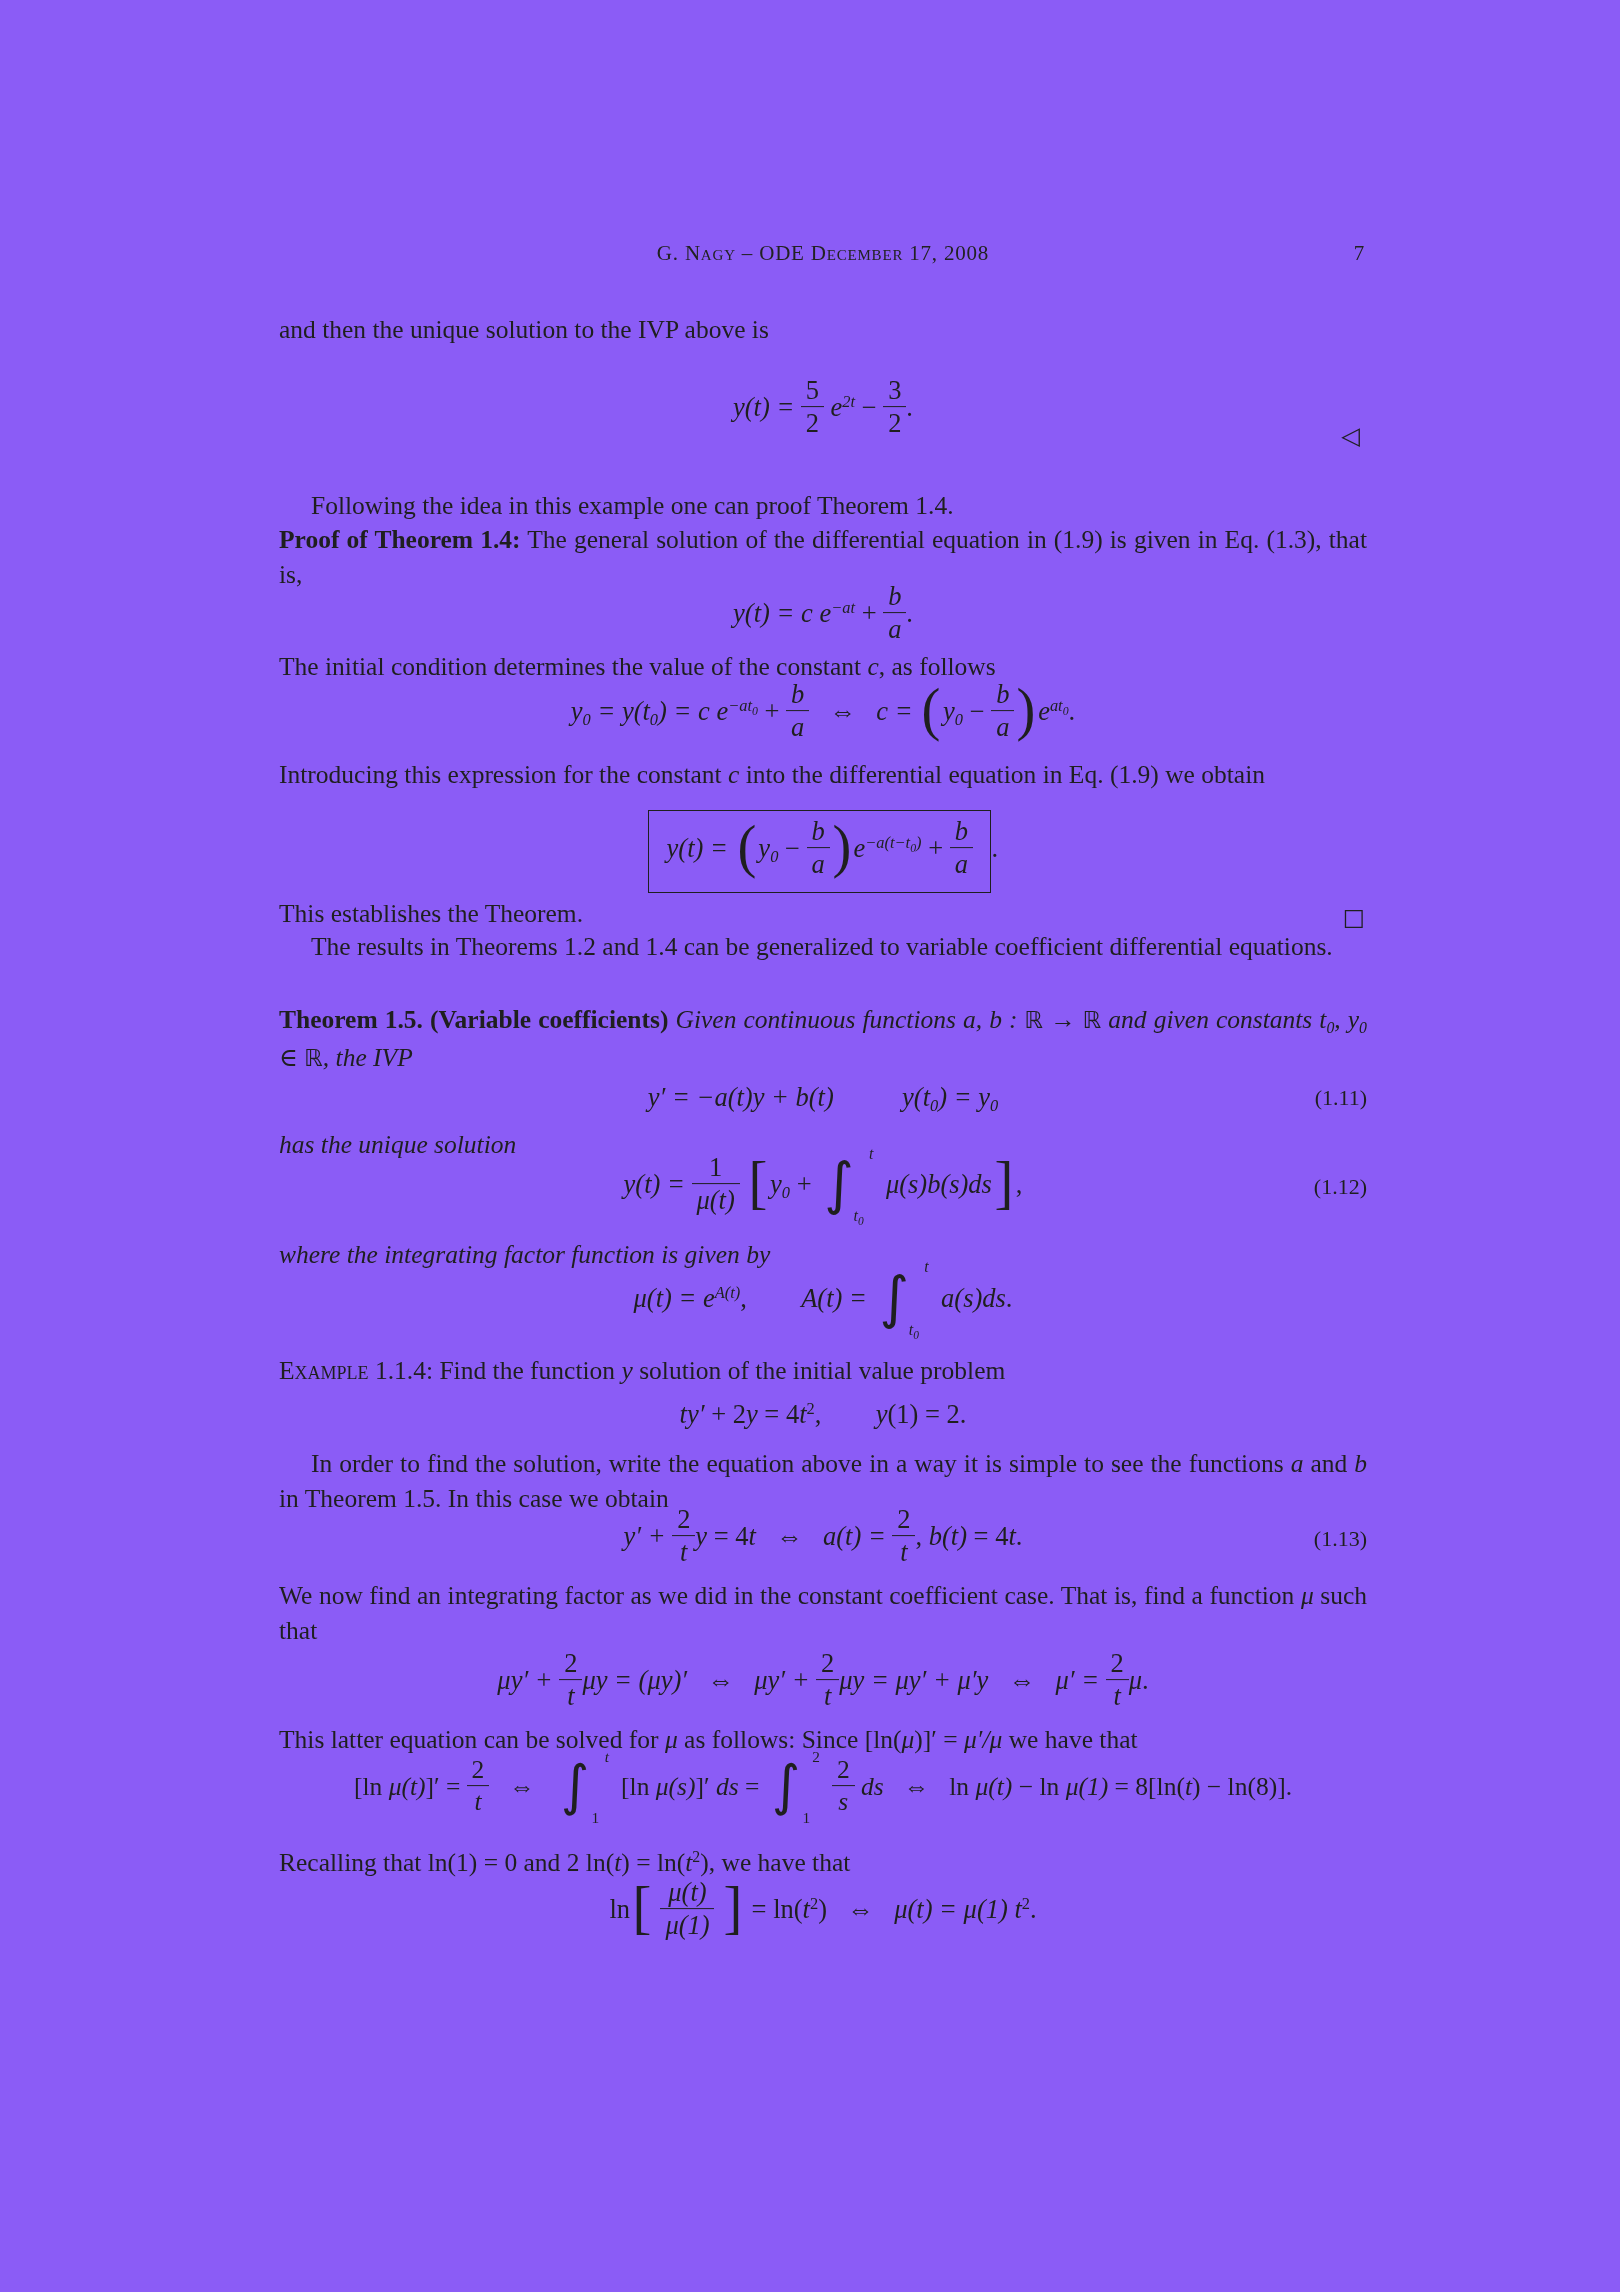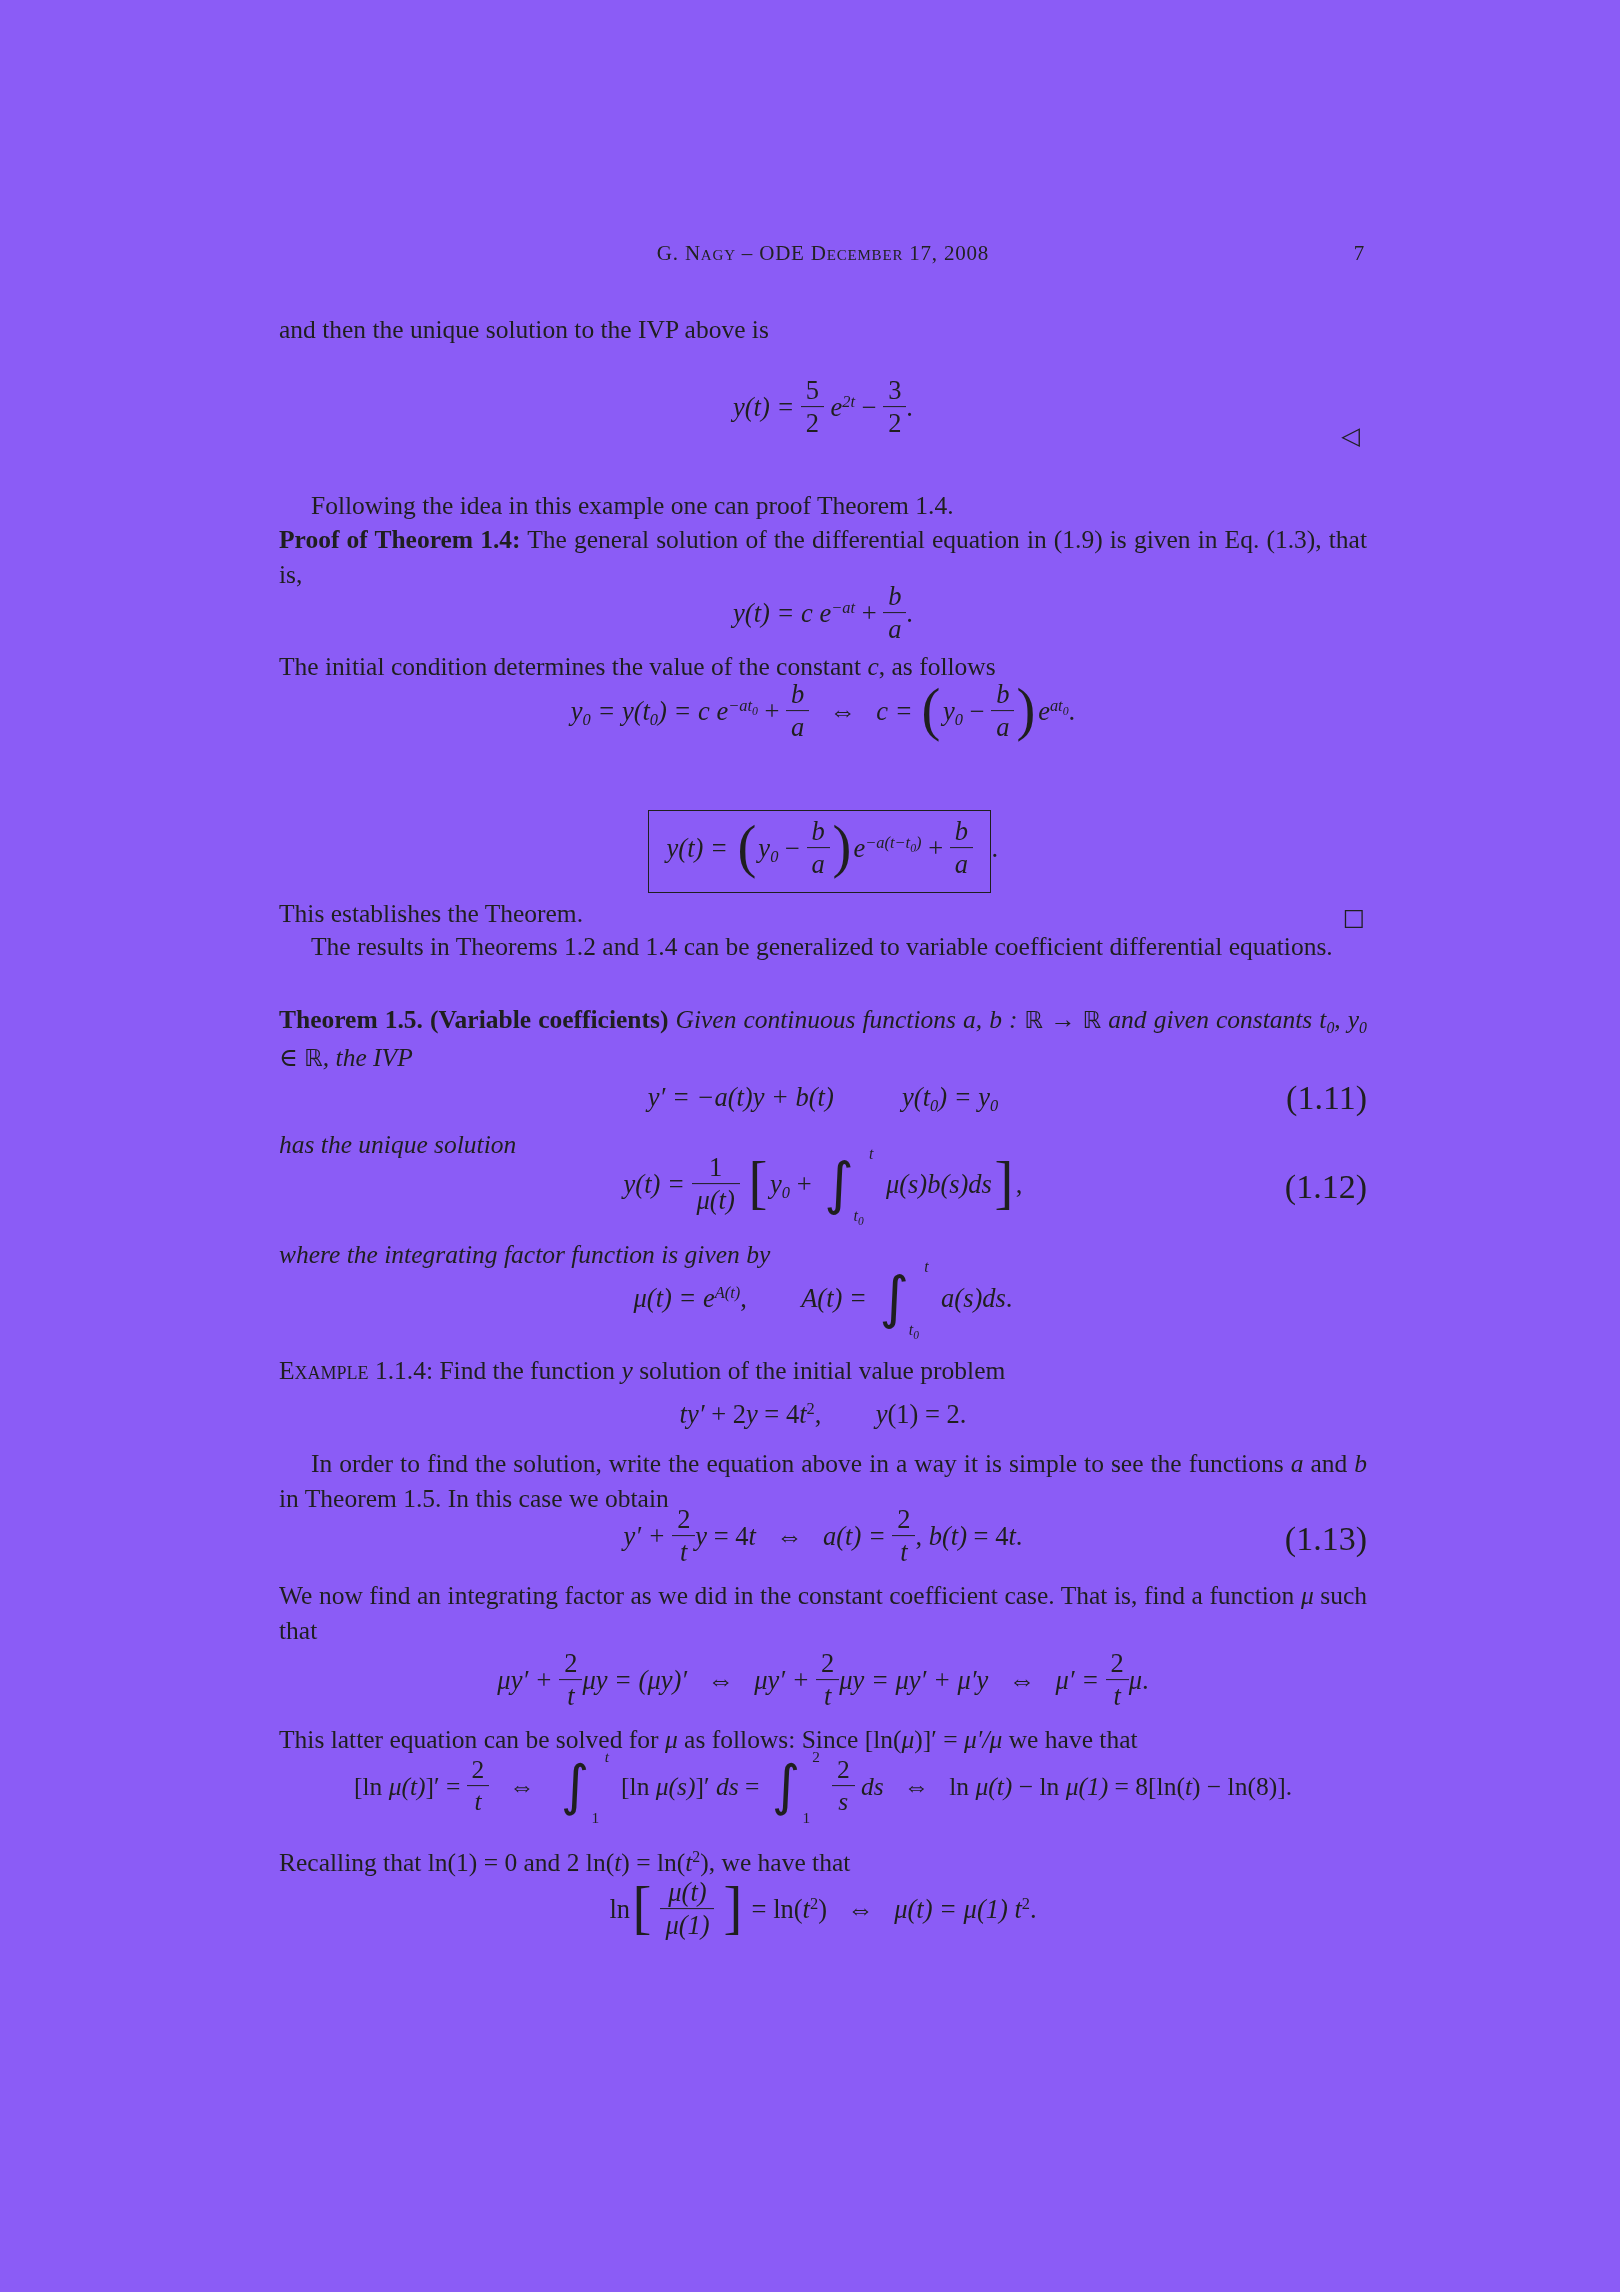--- a/index.html
+++ b/index.html
@@ -26,21 +26,21 @@
   .ital { font-style:italic; }
   .bld  { font-weight:bold; }
   .sc   { font-variant:small-caps; }
   .m    { font-style:italic; }
   .bb   { font-family:"DejaVu Sans","DejaVu Serif",sans-serif; font-size:92%; font-style:normal; }
 
   .eqrow {
     position:absolute; left:279px; width:1088px;
     text-align:center; font-size:26.5px; white-space:nowrap; line-height:1.25;
   }
-  .eqnum { position:absolute; right:0; top:50%; transform:translateY(-50%); font-size:34px; font-style:normal; }
+  .eqnum { position:absolute; right:0; top:50%; transform:translateY(-50%); font-size:22px; font-style:normal; }
 
   .fr { display:inline-block; vertical-align:middle; text-align:center; transform:translateY(-2.9px); }
   .fr .n { display:block; padding:0 4.9px 2.9px; line-height:1; }
   .fr .d { display:block; padding:2.9px 4.9px 0; line-height:1; border-top:1.7px solid #1f1f1f; }
 
   .sp  { display:inline-block; font-size:62%; position:relative; top:-0.55em; }
   .sb  { display:inline-block; font-size:62%; position:relative; top:0.30em; }
   .ssb { display:inline-block; font-size:72%; position:relative; top:0.35em; }
 
   .iff { margin:0 13.7px; font-style:normal; }
@@ -113,20 +113,23 @@
     <span class="m">y</span><span class="sb m">0</span><span class="m"> = y(t</span><span class="sb m">0</span><span class="m">) = c e</span><span class="sp"><span class="m">−at</span><span class="ssb m">0</span></span>
     <span>+</span>
     <span class="fr m"><span class="n">b</span><span class="d">a</span></span>
     <span class="iff">⇔</span>
     <span class="m">c =</span>
     <span class="bigd">(</span><span class="m">y</span><span class="sb m">0</span>
     <span>−</span>
     <span class="fr m"><span class="n">b</span><span class="d">a</span></span><span class="bigd">)</span><span class="m">e</span><span class="sp"><span class="m">at</span><span class="ssb m">0</span></span><span>.</span>
   </div>
 
+  <div class="para" style="top:757px">
+    <span>Introducing this expression for the constant </span><span class="m">c</span><span> into the differential equation in Eq. (1.9) we obtain</span>
+  </div>
 
   <div class="eqrow" style="top:810px">
     <span class="eqbox">
       <span class="m">y(t) =</span>
       <span class="bigd">(</span><span class="m">y</span><span class="sb m">0</span>
       <span>−</span>
       <span class="fr m"><span class="n">b</span><span class="d">a</span></span><span class="bigd">)</span><span class="m">e</span><span class="sp"><span class="m">−a(t−t</span><span class="ssb m">0</span><span class="m">)</span></span>
       <span>+</span>
       <span class="fr m"><span class="n">b</span><span class="d">a</span></span>
     </span><span>.</span>

